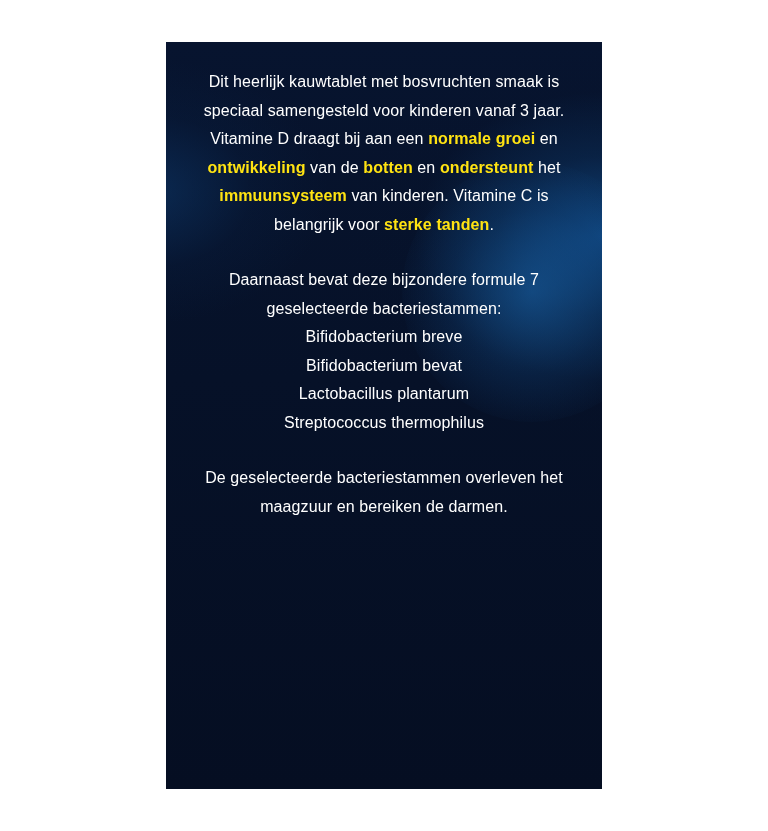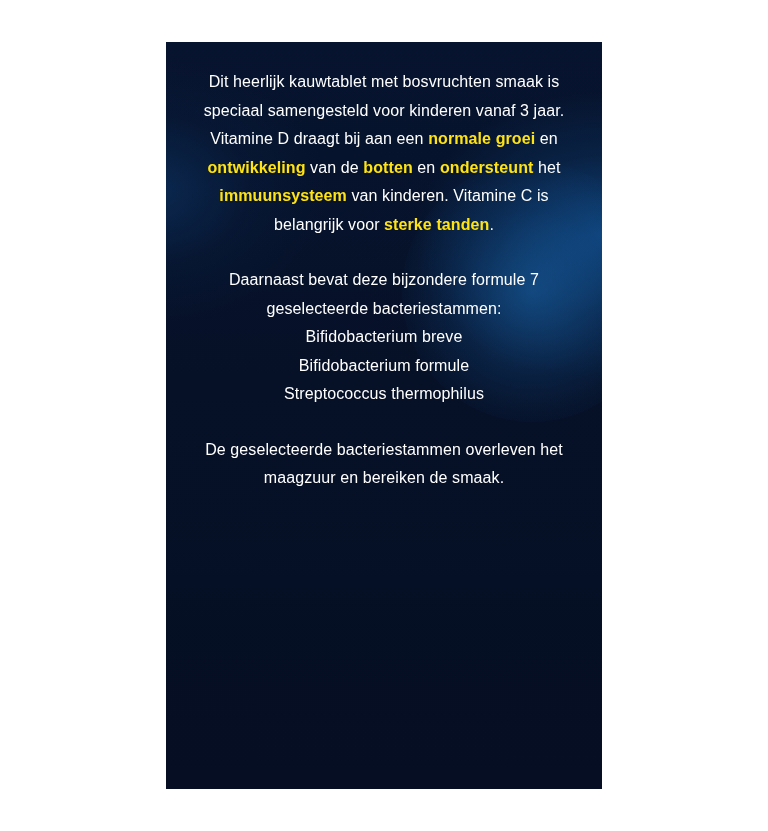--- a/index.html
+++ b/index.html
@@ -93,24 +93,25 @@
     <div class="content">
 
       <p><span>Dit heerlijk kauwtablet met bosvruchten smaak is speciaal samengesteld voor kinderen vanaf 3 jaar. Vitamine D draagt bij aan een </span><span class="hl">normale groei</span><span> en </span><span class="hl">ontwikkeling</span><span> van de </span><span class="hl">botten</span><span> en </span><span class="hl">ondersteunt</span><span> het </span><span class="hl">immuunsysteem</span><span> van kinderen. Vitamine C is belangrijk voor </span><span class="hl">sterke tanden</span><span>.</span></p>
 
       <div class="block-gap"></div>
 
       <p>Daarnaast bevat deze bijzondere formule 7 geselecteerde bacteriestammen:</p>
 
       <ul class="strain-list">
         <li>Bifidobacterium breve</li>
-        <li>Bifidobacterium formule</li>
+        <li>Bifidobacterium bevat</li>
+        <li>Lactobacillus plantarum</li>
         <li>Streptococcus thermophilus</li>
       </ul>
 
       <div class="block-gap"></div>
 
-      <p>De geselecteerde bacteriestammen overleven het maagzuur en bereiken de smaak.</p>
+      <p>De geselecteerde bacteriestammen overleven het maagzuur en bereiken de darmen.</p>
 
     </div>
   </div>
 
 </div>
 
 </body></html>

